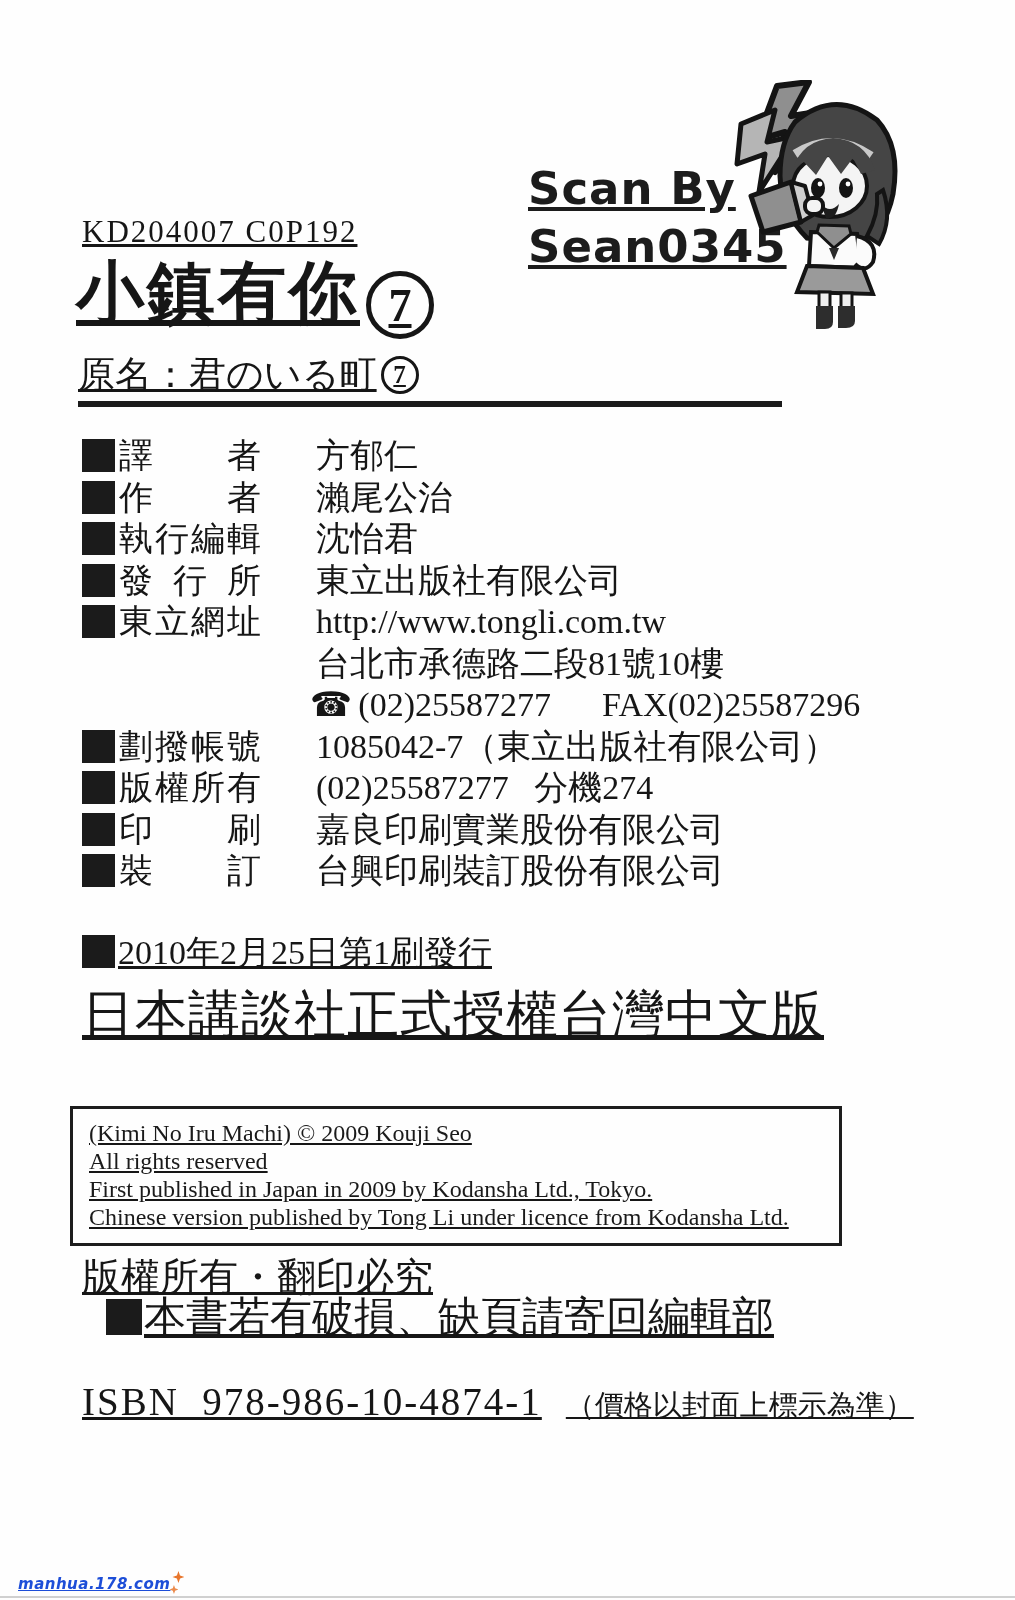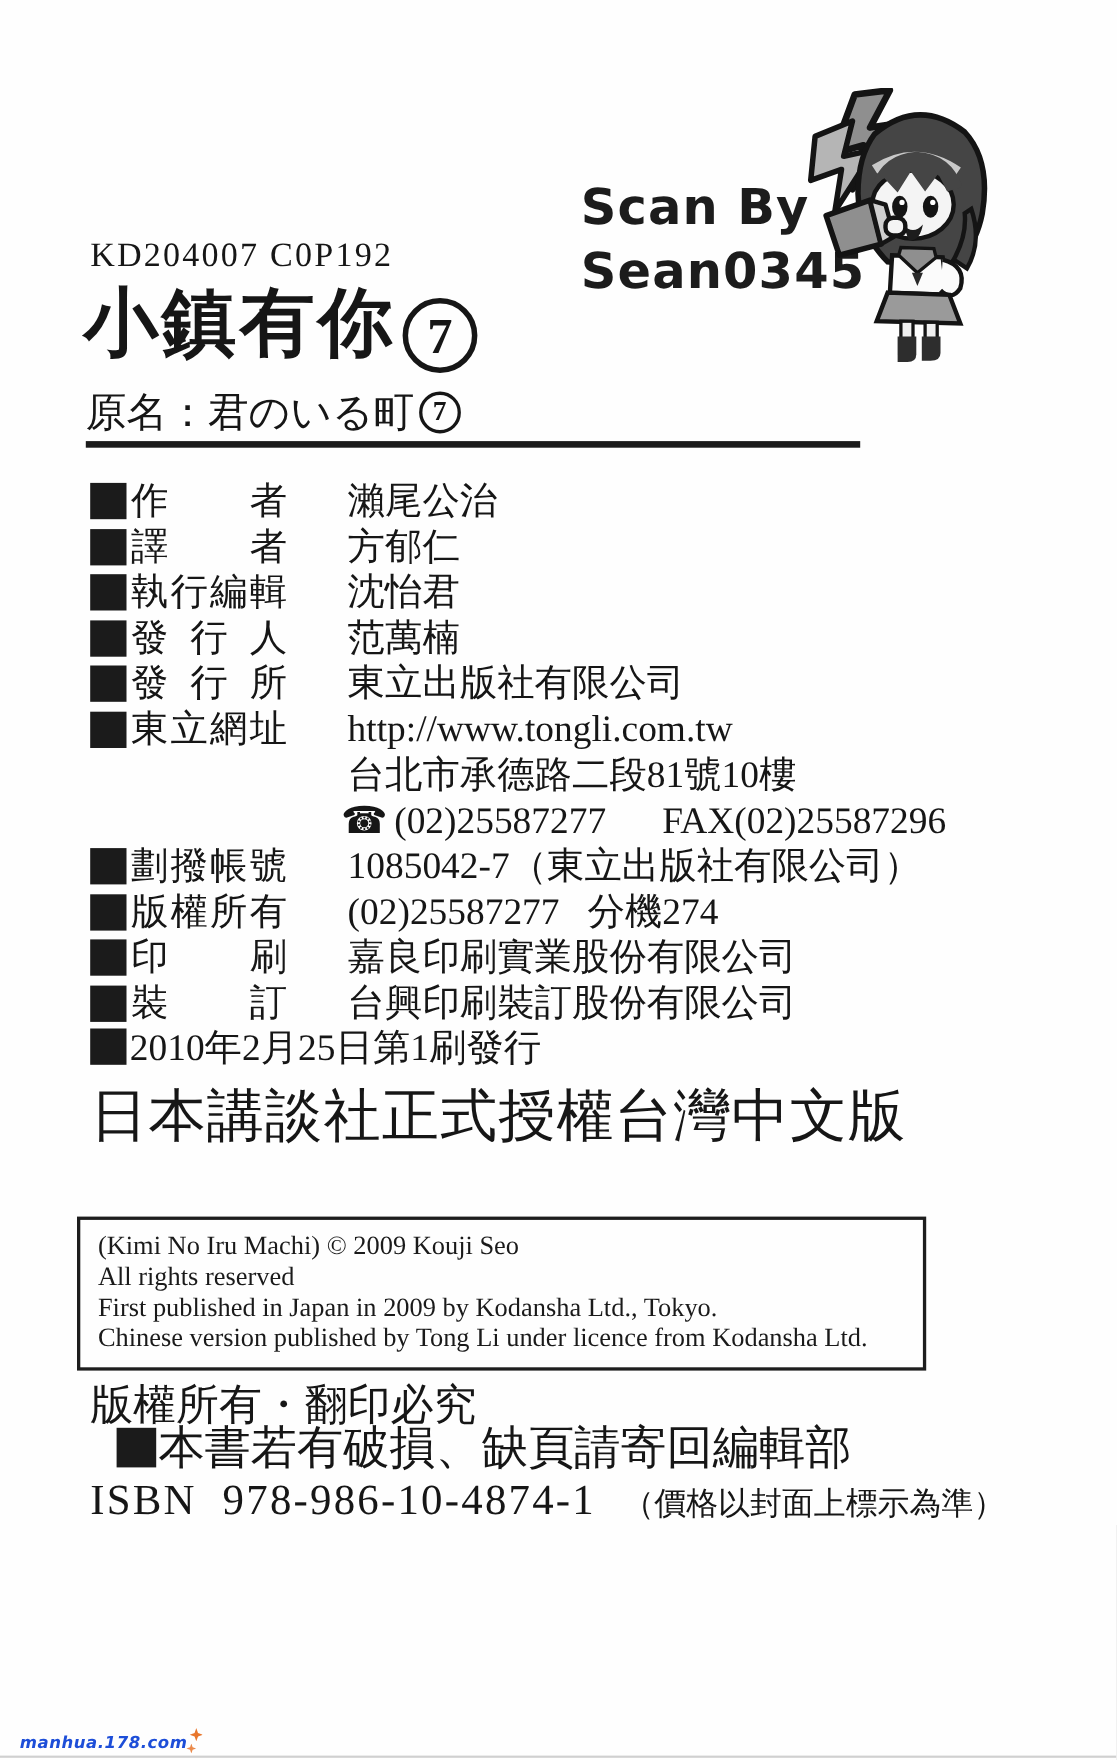--- a/index.html
+++ b/index.html
@@ -1,21 +1,21 @@
 <!DOCTYPE html>
 <html><head>
 <meta charset="utf-8">
 <style>
   html,body{margin:0;padding:0;background:#e8e8e8;}
   .page{
     position:relative;width:1015px;height:1600px;background:#fefefe;
     margin:0 auto;overflow:hidden;
     font-family:"Liberation Serif","DejaVu Serif",serif;color:#161616;
   }
-  .abs{position:absolute;}
+  .abs{position:absolute;text-decoration:underline;}
 
   
   .product-code{left:82px;top:214px;font-size:31px;letter-spacing:2px;white-space:pre;}
   .page-title{left:76px;top:248px;font-size:68px;font-weight:bold;letter-spacing:3px;display:flex;align-items:flex-end;}
   .vol-circle{display:inline-flex;align-items:center;justify-content:center;
     width:58px;height:58px;border:5px solid #161616;border-radius:50%;
     font-size:46px;font-weight:bold;margin-left:6px;letter-spacing:0;}
   .original-title{left:78px;top:350px;font-size:37px;display:flex;align-items:center;}
   .vol-circle.small{width:32px;height:32px;border-width:3px;font-size:25px;margin-left:4px;}
   .title-divider{left:78px;top:401px;width:704px;height:6px;background:#1b1b1b;}
@@ -40,21 +40,21 @@
   
   .licence-heading{left:82px;top:980px;font-size:52px;letter-spacing:1px;}
   .licence-box{left:70px;top:1106px;width:772px;height:140px;border:3px solid #1d1d1d;
     box-sizing:border-box;padding:10px 0 0 16px;}
   .licence-line{font-size:24px;line-height:28px;color:#1a1a1a;white-space:pre;}
 
   
   .rights-notice{left:82px;top:1250px;font-size:39px;}
   .damage-row{left:82px;top:1294px;font-size:42px;line-height:46px;white-space:nowrap;padding-left:24px;}
   .damage-row .bullet{position:relative;display:inline-block;top:4px;width:36px;height:36px;margin-right:2px;}
-  .isbn-row{left:82px;top:1341px;display:flex;align-items:baseline;white-space:pre;}
+  .isbn-row{left:82px;top:1379px;display:flex;align-items:baseline;white-space:pre;}
   .isbn-number{font-size:39px;letter-spacing:2px;}
   .isbn-note{font-size:29px;margin-left:24px;}
 
   
   .watermark{left:18px;top:1575px;font-family:"DejaVu Sans",sans-serif;
     font-size:15px;font-weight:bold;font-style:italic;color:#1d4ed8;letter-spacing:0.5px;}
   .star{position:absolute;background:#e8762c;
     clip-path:polygon(50% 0,63% 37%,100% 50%,63% 63%,50% 100%,37% 63%,0 50%,37% 37%);}
   .star.s1{width:12px;height:12px;right:-14px;top:-4px;}
   .star.s2{width:9px;height:9px;right:-8px;top:10px;opacity:.85;}
@@ -114,41 +114,36 @@
     <span>原名：君のいる町</span>
     <span class="vol-circle small">7</span>
   </div>
 
   <div class="abs title-divider"></div>
 
   <div class="abs credits">
 
       <div class="credit-row">
         <span class="bullet"></span>
+        <span class="label">譯者</span>
+        <span class="value"><span class="row-icon"></span><span>方郁仁</span></span>
+      </div>
+
+      <div class="credit-row">
+        <span class="bullet"></span>
         <span class="label">作者</span>
         <span class="value"><span class="row-icon"></span><span>瀨尾公治</span></span>
       </div>
 
       <div class="credit-row">
         <span class="bullet"></span>
-        <span class="label">譯者</span>
-        <span class="value"><span class="row-icon"></span><span>方郁仁</span></span>
-      </div>
-
-      <div class="credit-row">
-        <span class="bullet"></span>
         <span class="label">執行編輯</span>
         <span class="value"><span class="row-icon"></span><span>沈怡君</span></span>
       </div>
 
-      <div class="credit-row">
-        <span class="bullet"></span>
-        <span class="label">發行人</span>
-        <span class="value"><span class="row-icon"></span><span>范萬楠</span></span>
-      </div>
 
       <div class="credit-row">
         <span class="bullet"></span>
         <span class="label">發行所</span>
         <span class="value"><span class="row-icon"></span><span>東立出版社有限公司</span></span>
       </div>
 
       <div class="credit-row">
         <span class="bullet"></span>
         <span class="label">東立網址</span>

